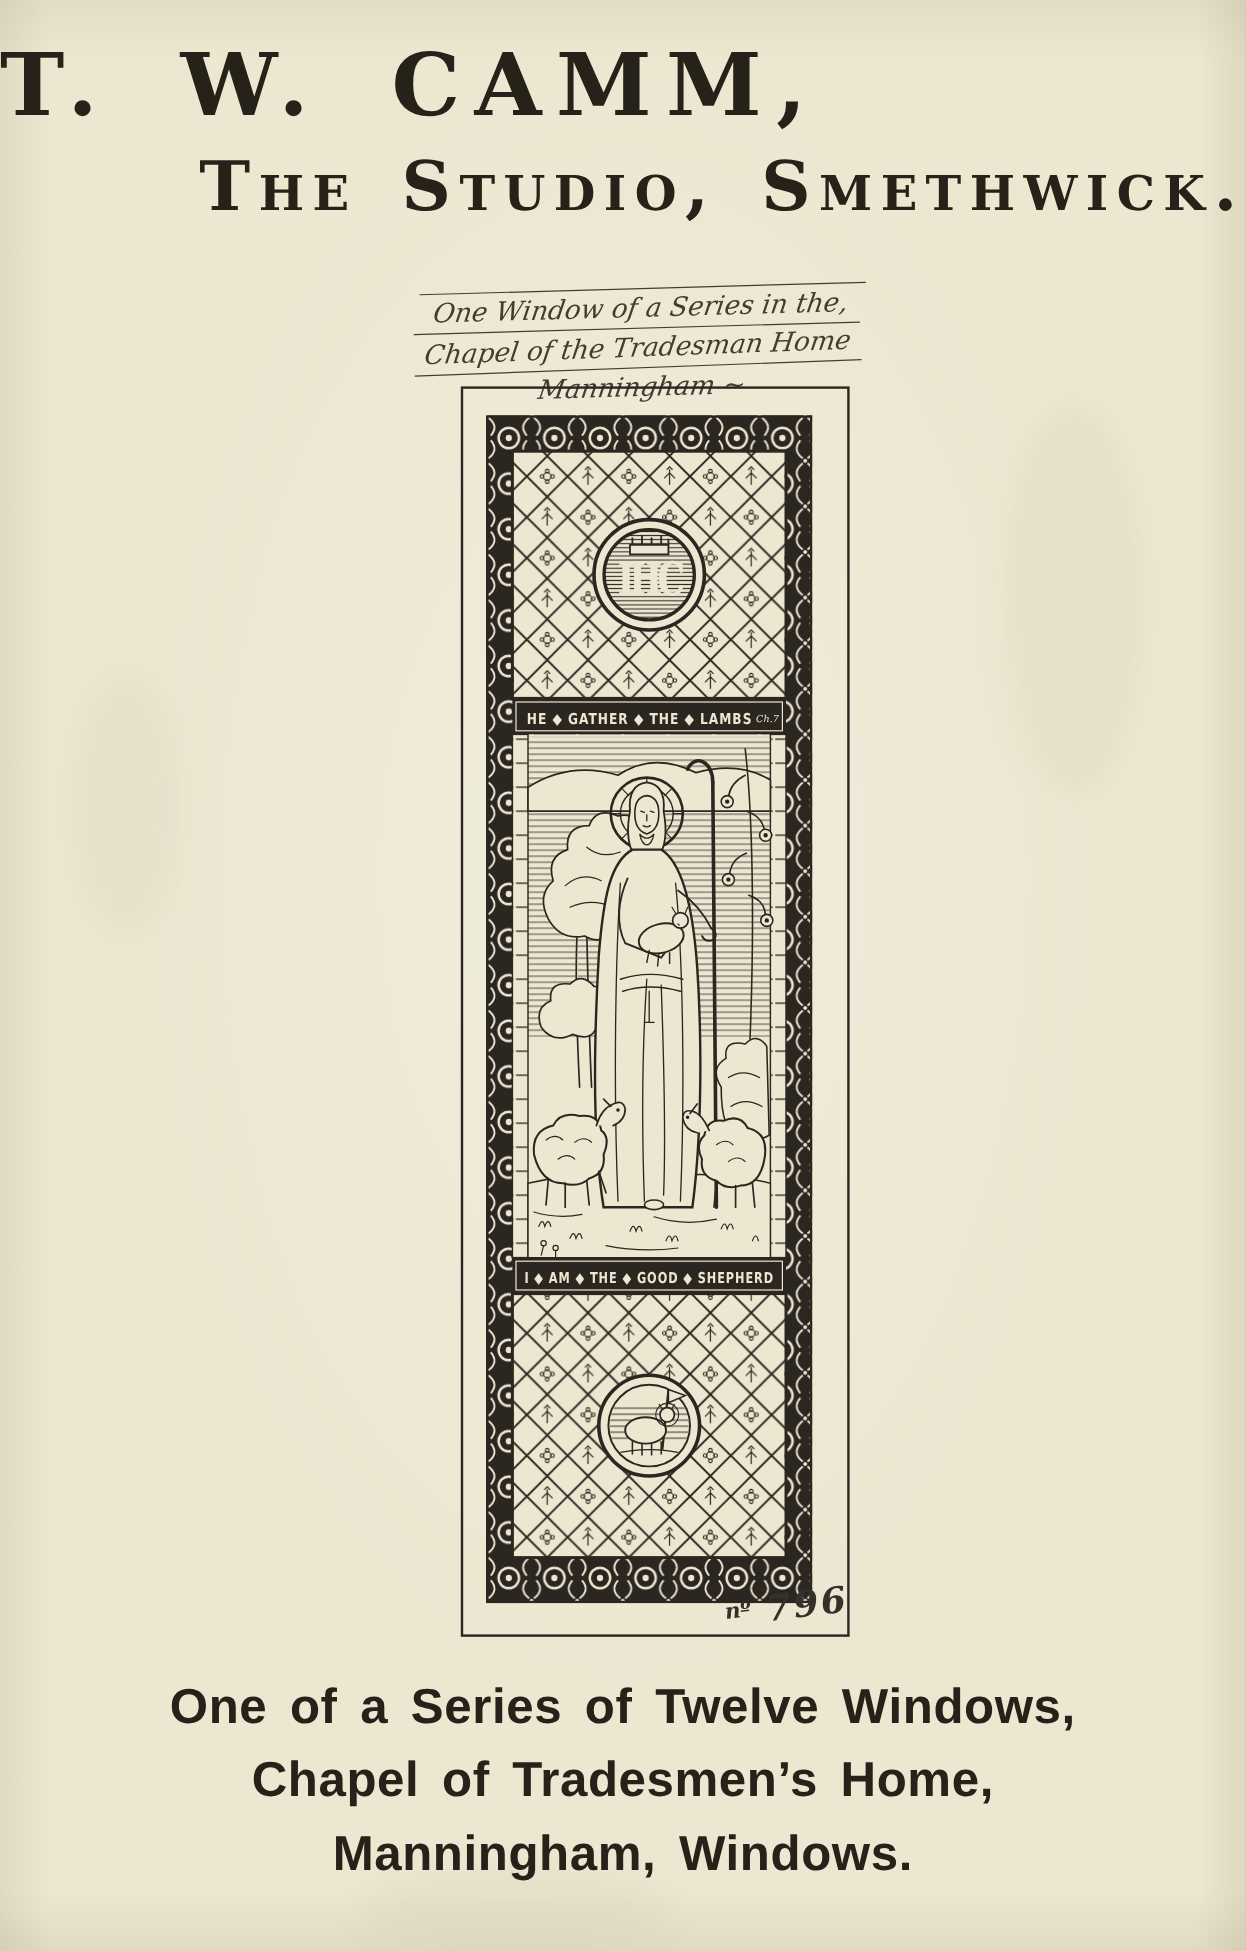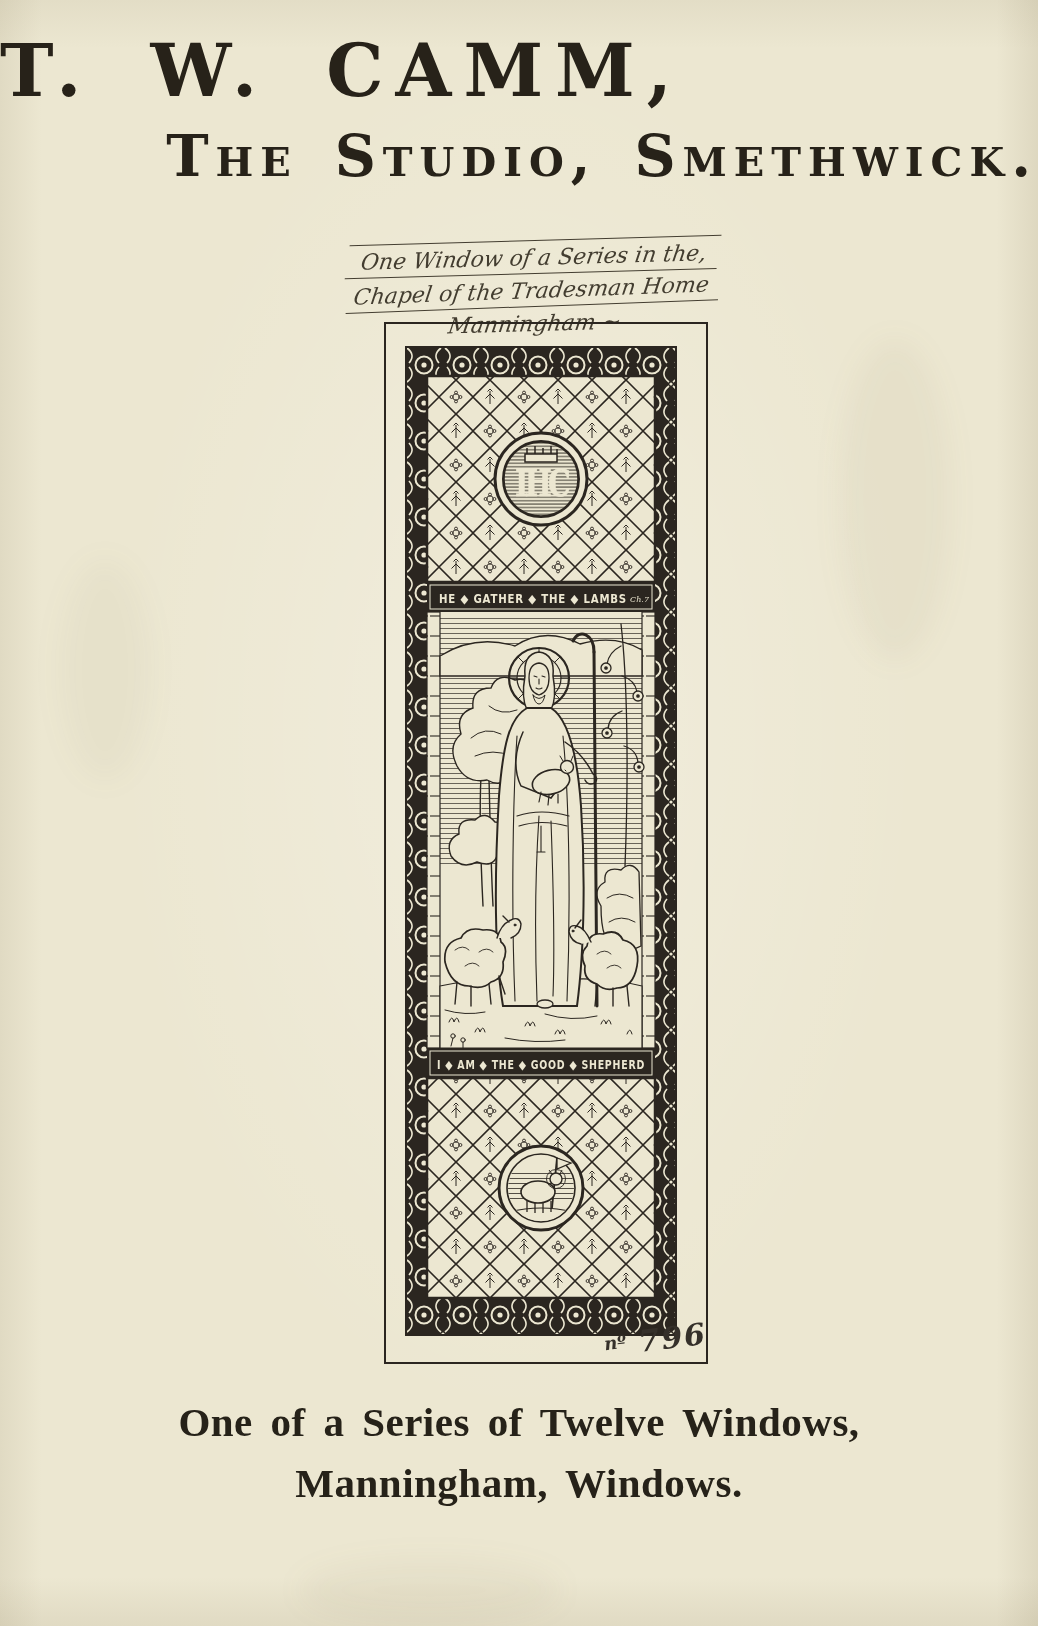--- a/index.html
+++ b/index.html
@@ -47,21 +47,21 @@
 
   .plate-number{
     position:absolute;left:604px;top:1322px;
     font-family:"DejaVu Serif",serif;font-style:italic;font-weight:bold;
     font-size:30px;color:#35302a;transform:rotate(-7deg);letter-spacing:2px;
   }
   .plate-number .no{font-size:18px;vertical-align:6px;letter-spacing:0;}
 
   .caption{
     position:absolute;left:0;top:1392px;width:100%;text-align:center;
-    font-family:Liberation Serif, serif;font-weight:bold;
+    font-family:Liberation Sans, sans-serif;font-weight:bold;
     font-size:41px;line-height:61px;color:#262219;letter-spacing:0.5px;word-spacing:7px;
   }
 </style>
 </head>
 <body>
 
 <div class="page">
 
   <div class="stain st1"></div>
   <div class="stain st2"></div>
@@ -300,16 +300,17 @@
     </g>
 
     <rect x="1" y="1" width="270" height="988" fill="none" stroke="#2b2620" stroke-width="2"></rect>
   </svg>
   </div>
 
   <div class="plate-number"><span class="no">nº</span> <span>796</span></div>
 
   <div class="caption">
     <div>One of a Series of Twelve Windows,</div>
+    <div>Chapel of Tradesmen’s Home,</div>
     <div>Manningham, Windows.</div>
   </div>
 
 </div>
 
 </body></html>

